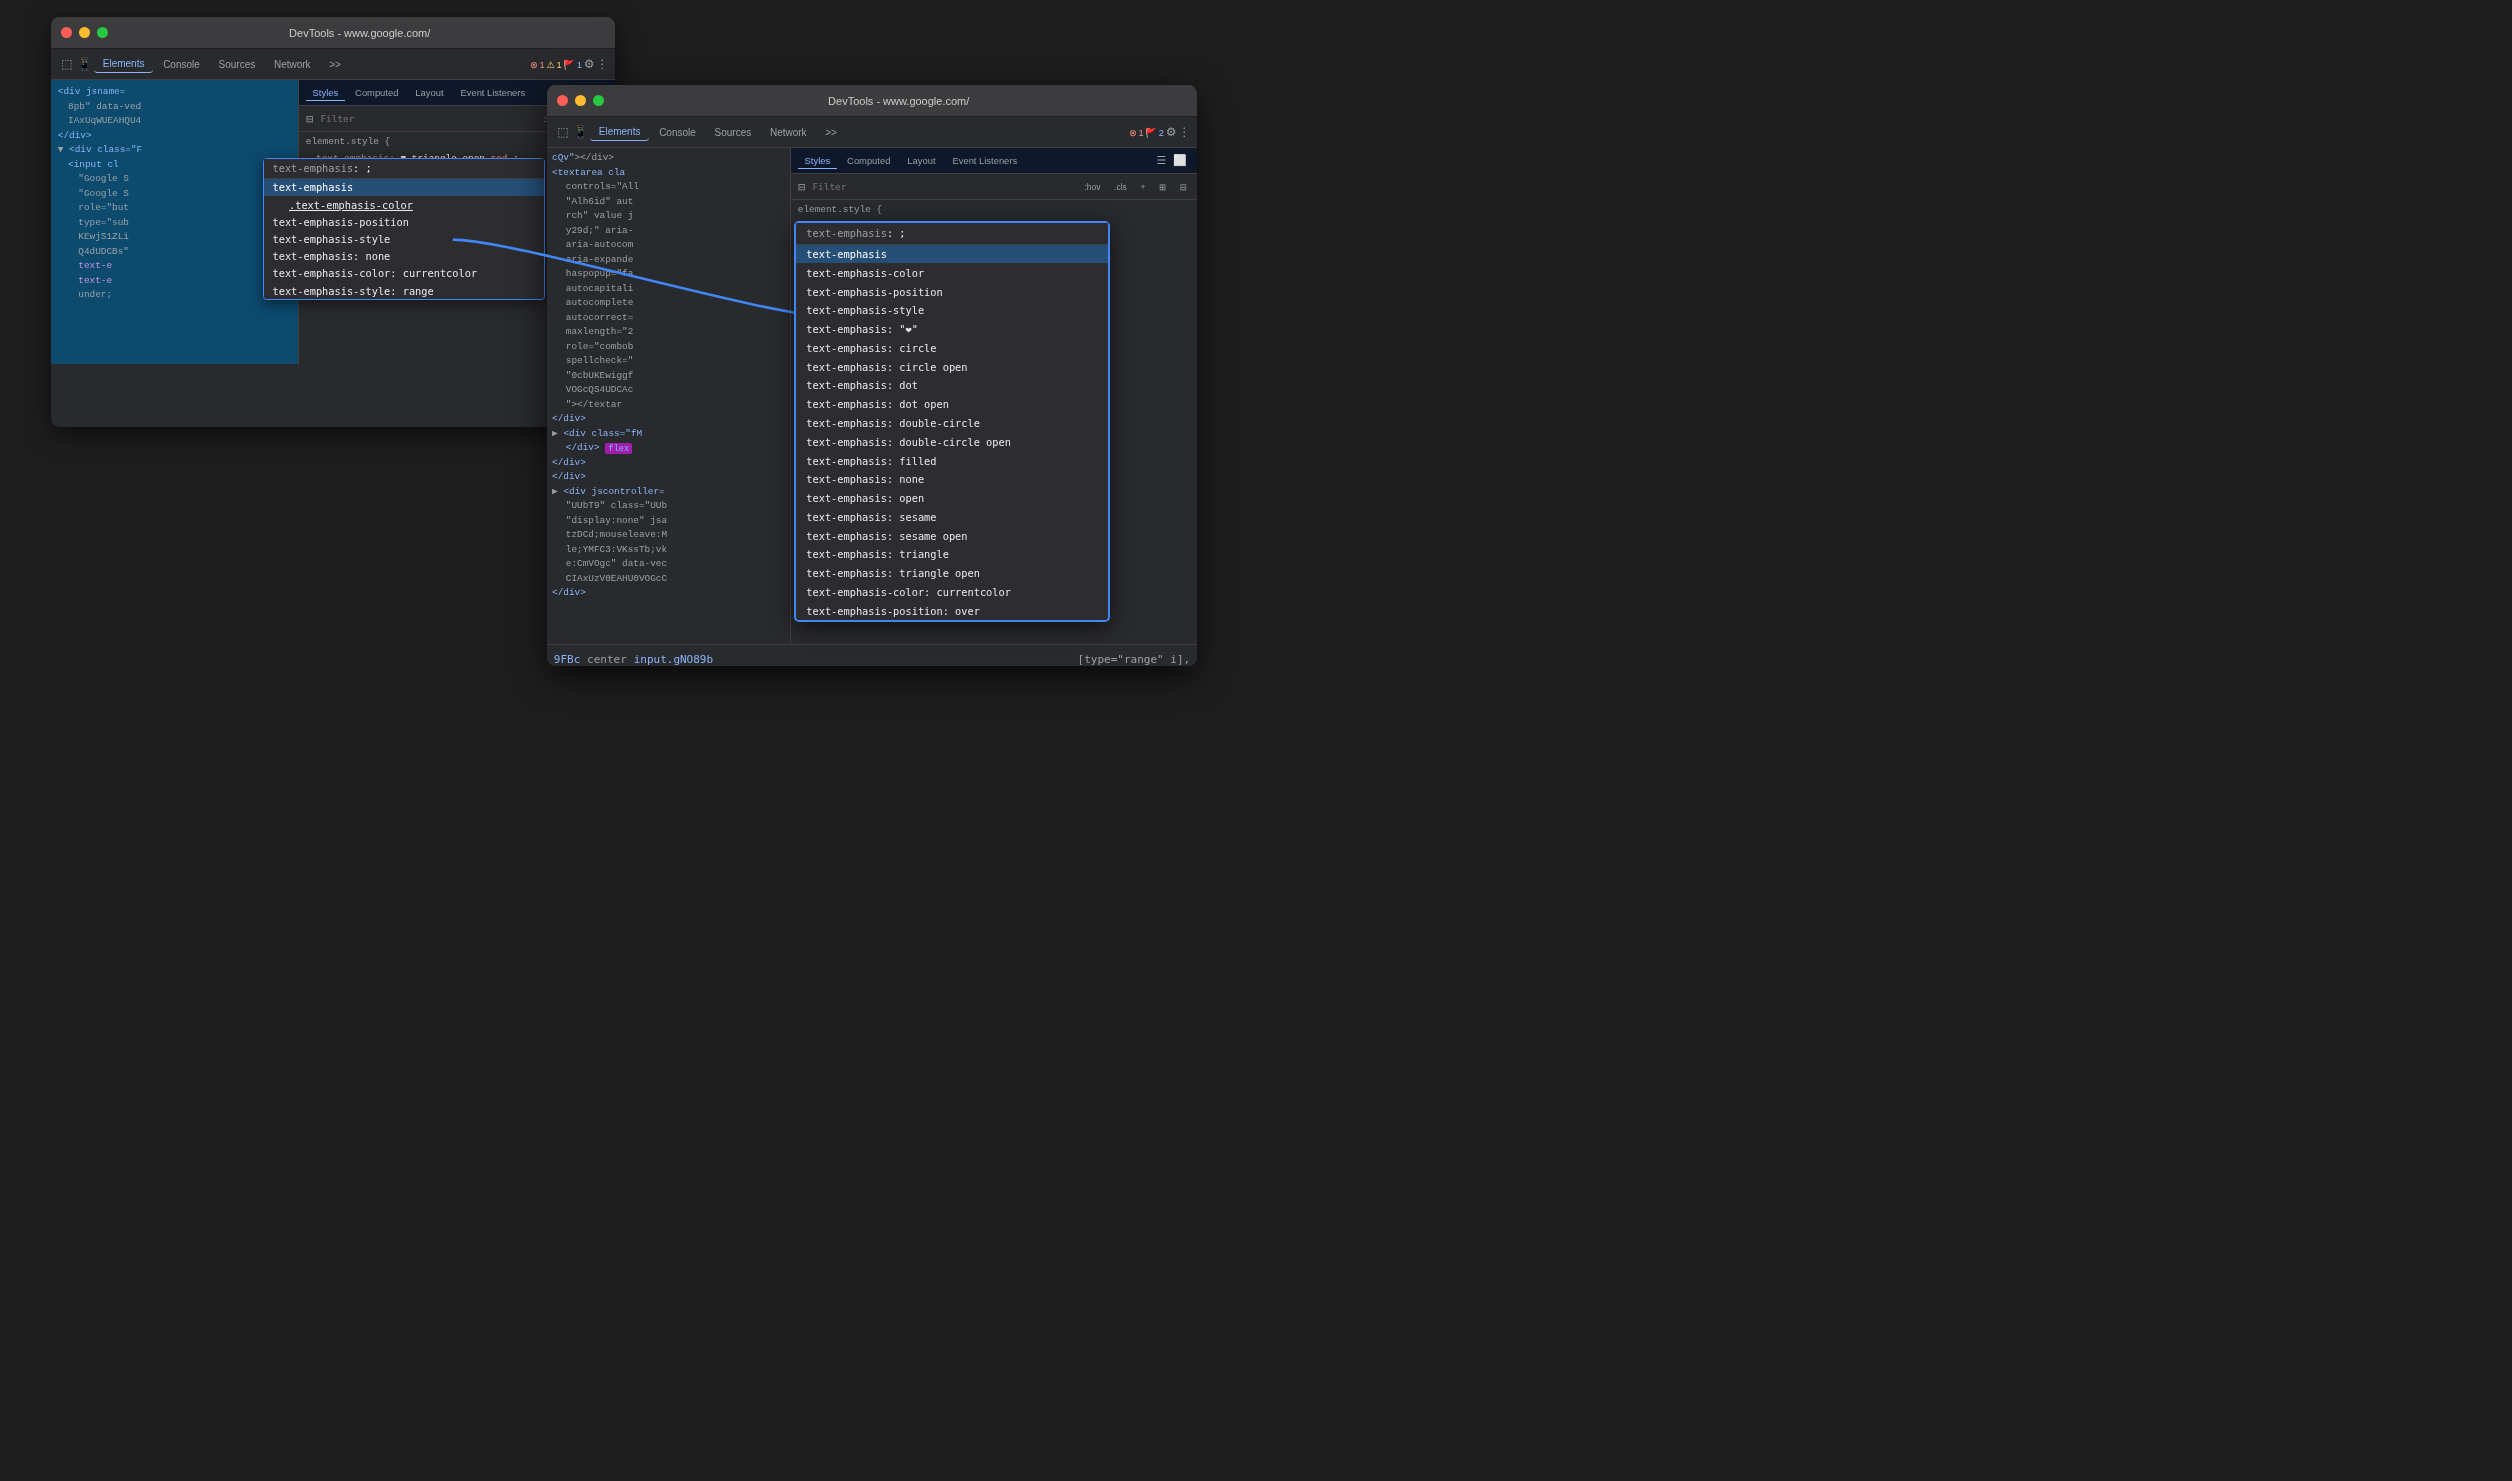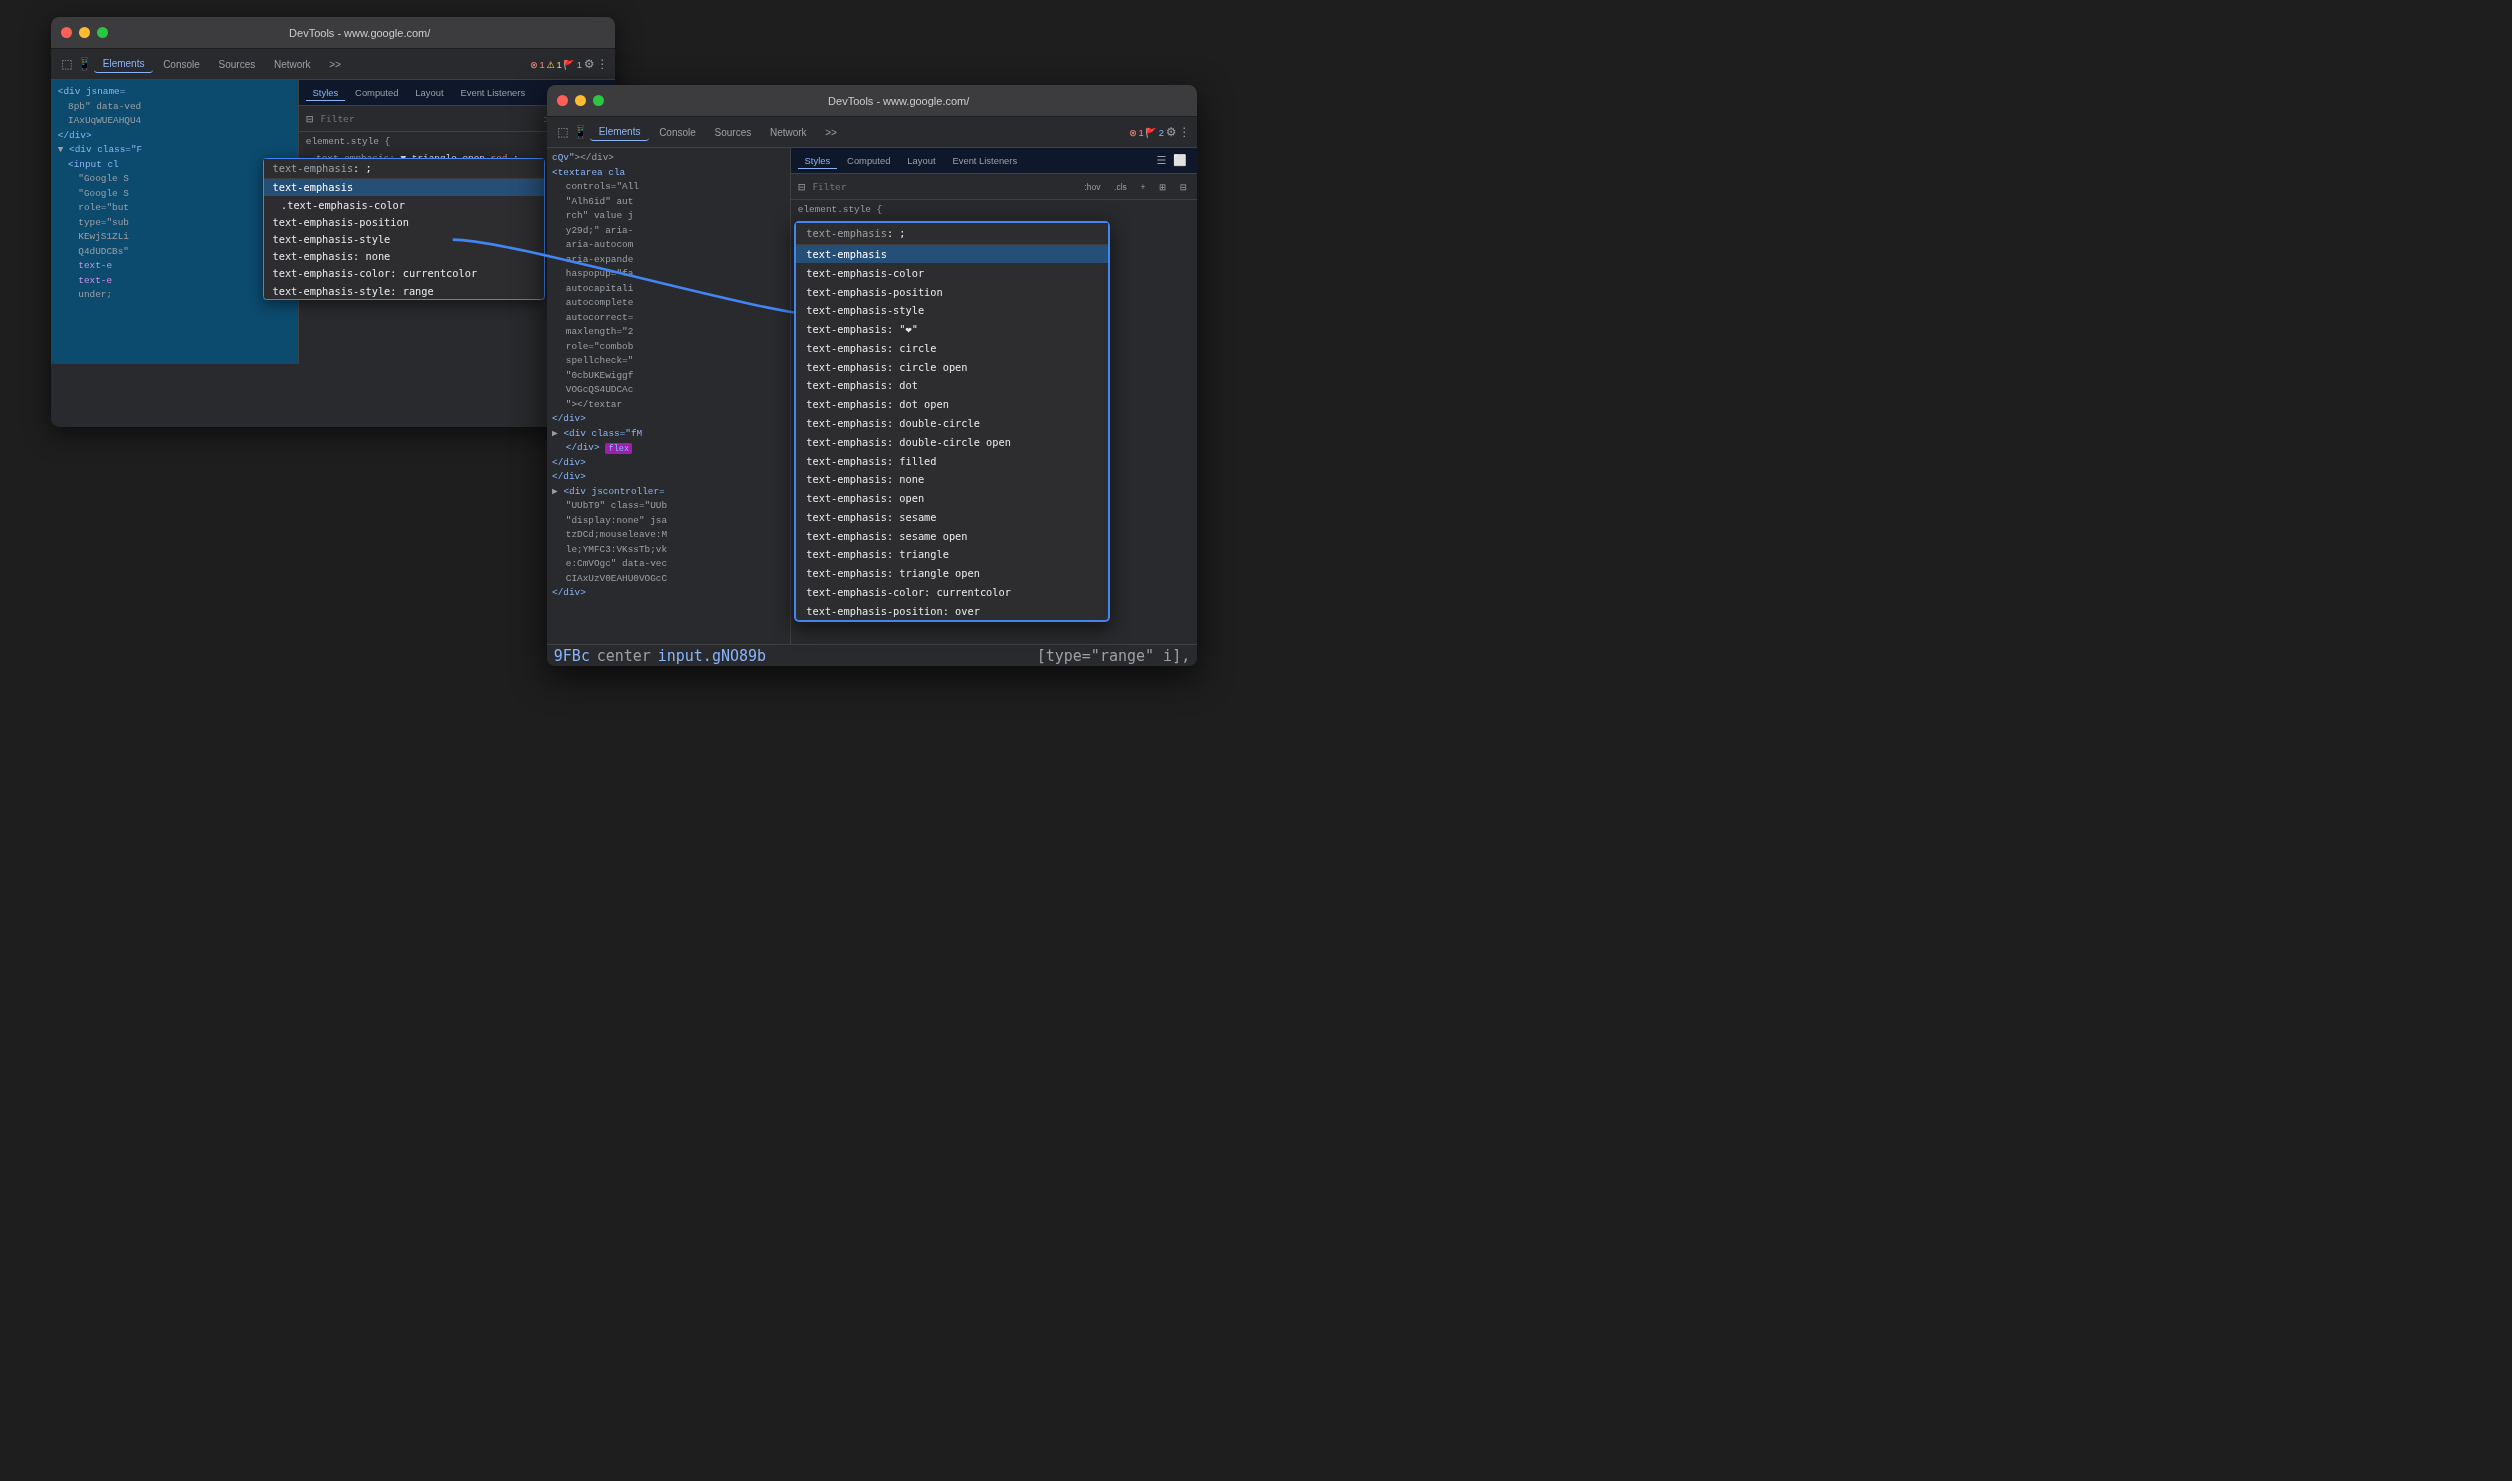--- a/index.html
+++ b/index.html
@@ -241,21 +241,22 @@
     .autocomplete-item {
       padding: 2.6px 8.5px;
       color: #e8eaed;
       cursor: pointer;
     }
     .autocomplete-item.selected {
       background: #264f78;
       color: #fff;
     }
     .autocomplete-item.indented {
-      padding-left: 17px;
+      padding-left: 25px;
+      text-decoration: underline;
     }
 
     
     .autocomplete-main {
       position: absolute;
       top: 221px;
       left: 794px;
       width: 316px;
       background: #2d2d30;
       border: 2.6px solid #4285f4;
@@ -294,25 +295,25 @@
     
     .bottom-bar {
       position: absolute;
       bottom: 0;
       left: 0;
       right: 0;
       height: 22px;
       background: #292a2d;
       border-top: 0.9px solid #404040;
       display: flex;
-      align-items: center;
+      align-items: flex-end;
       padding: 0 6.8px;
       gap: 6.8px;
       font-family: 'Menlo', monospace;
-      font-size: 15px;
+      font-size: 11px;
       color: #9aa0a6;
     }
 
     
     .dom-main-content {
       padding: 3.4px 5.1px;
       font-family: 'Menlo', 'Courier New', monospace;
       font-size: 9.4px;
       color: #9aa0a6;
       line-height: 14.5px;

